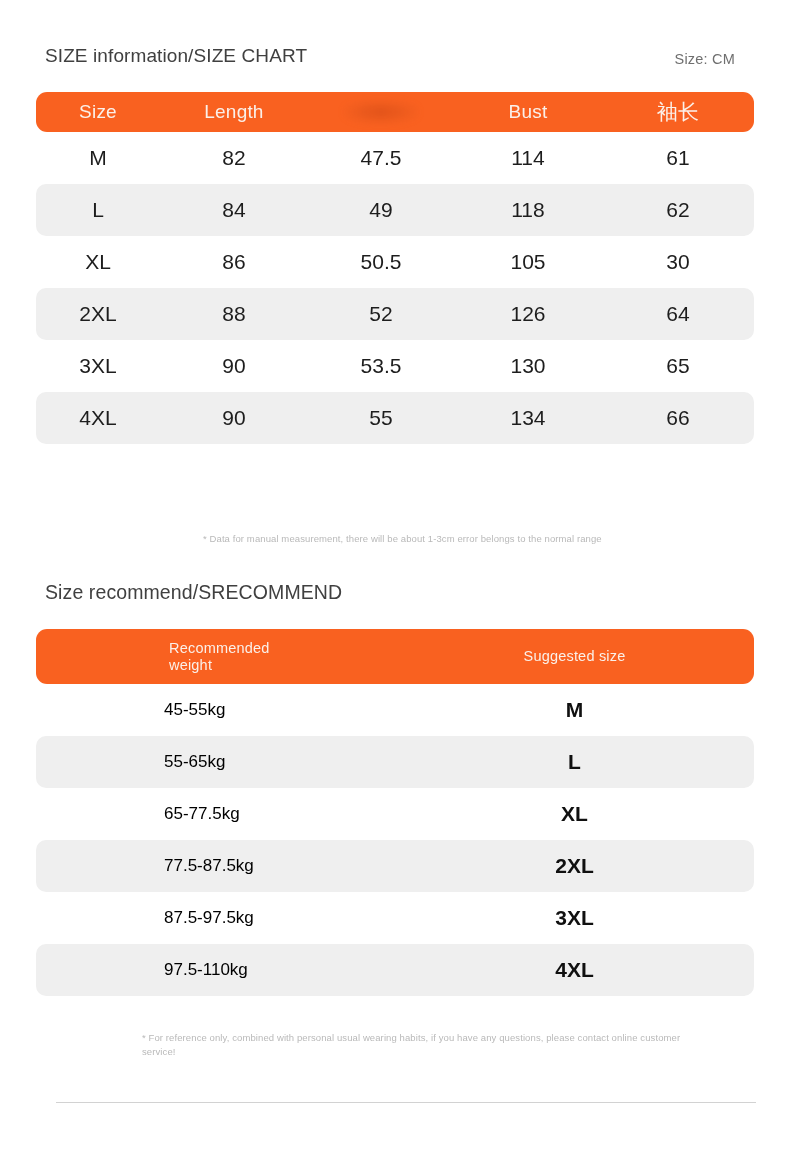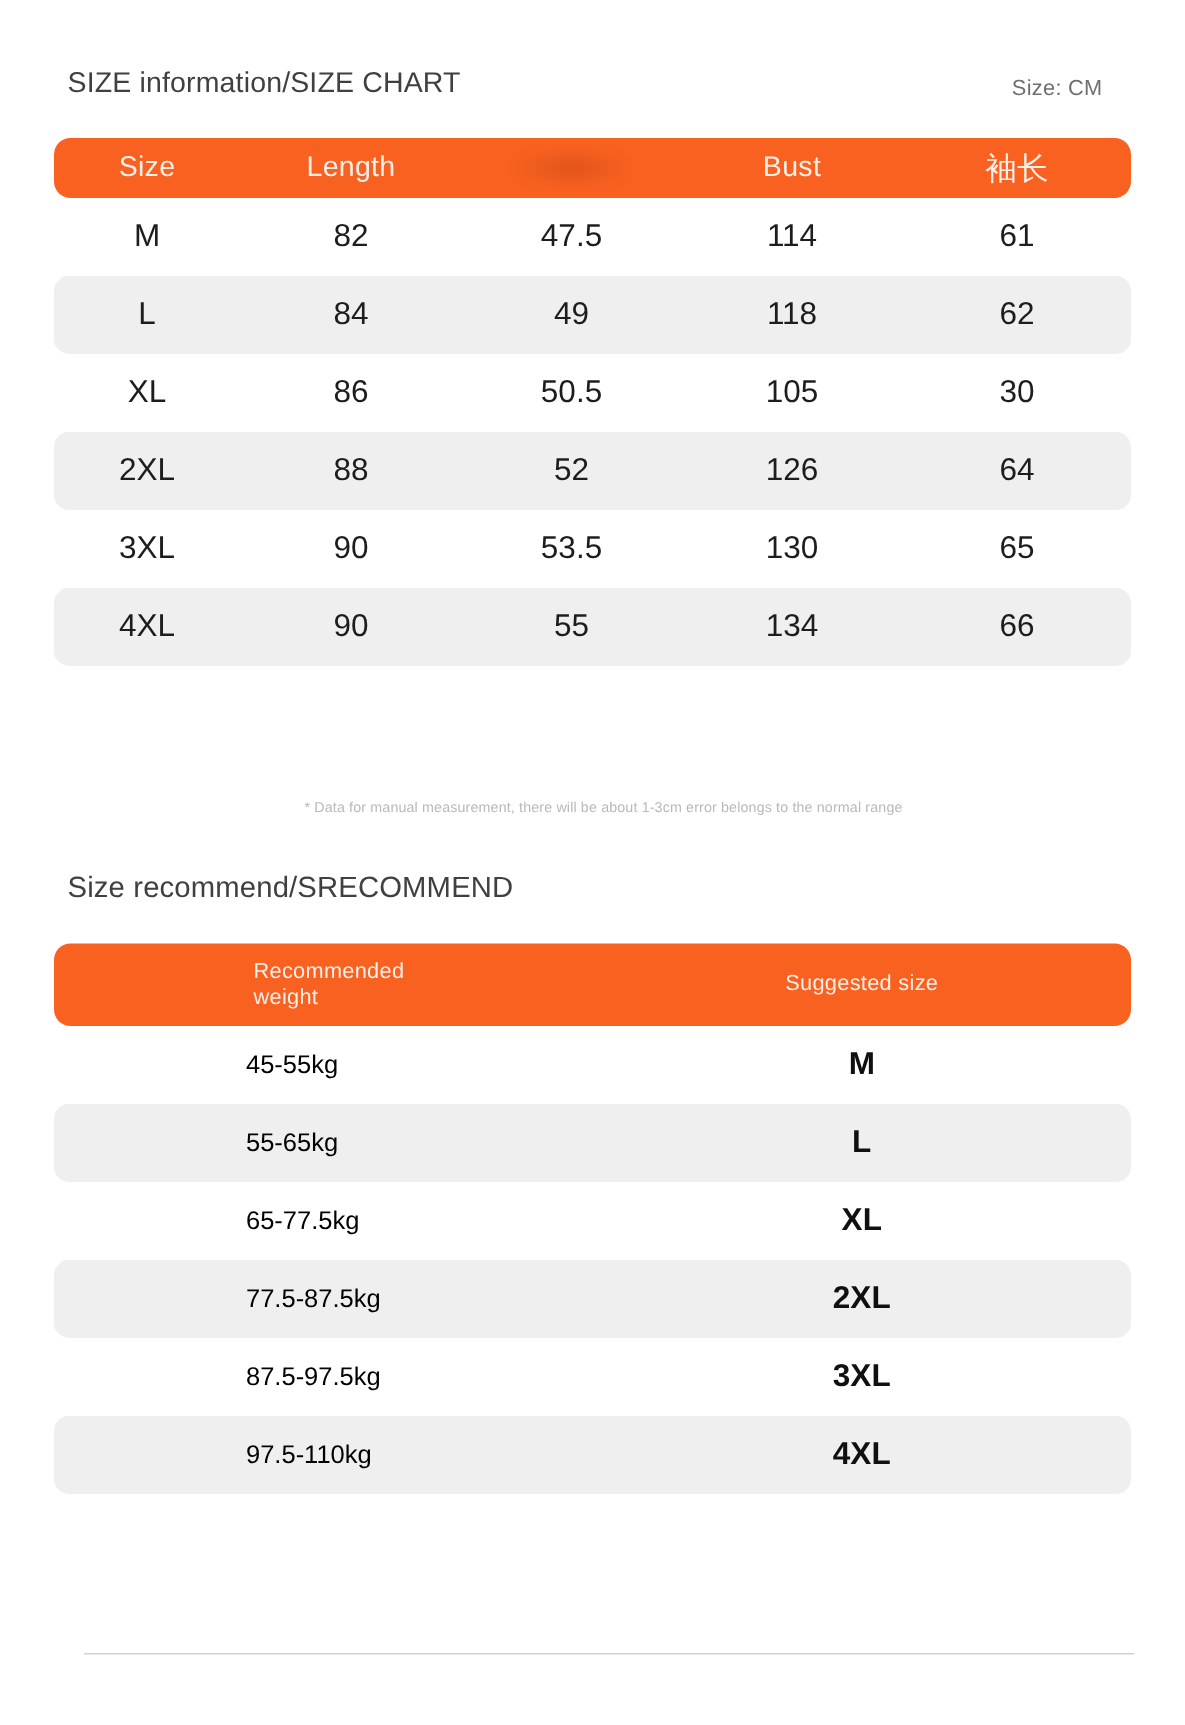--- a/index.html
+++ b/index.html
@@ -264,16 +264,17 @@
       <div class="cell r2 sizeval">3XL</div>
     </div>
 
     <div class="trow alt">
       <div class="cell r1 weight">97.5-110kg</div>
       <div class="cell r2 sizeval">4XL</div>
     </div>
 
   </div>
 
+  <div id="note2" class="note">* For reference only, combined with personal usual wearing habits, if you have any questions, please contact online customer service!</div>
 
   <div class="divider"></div>
 
 </div>
 
 </body></html>

